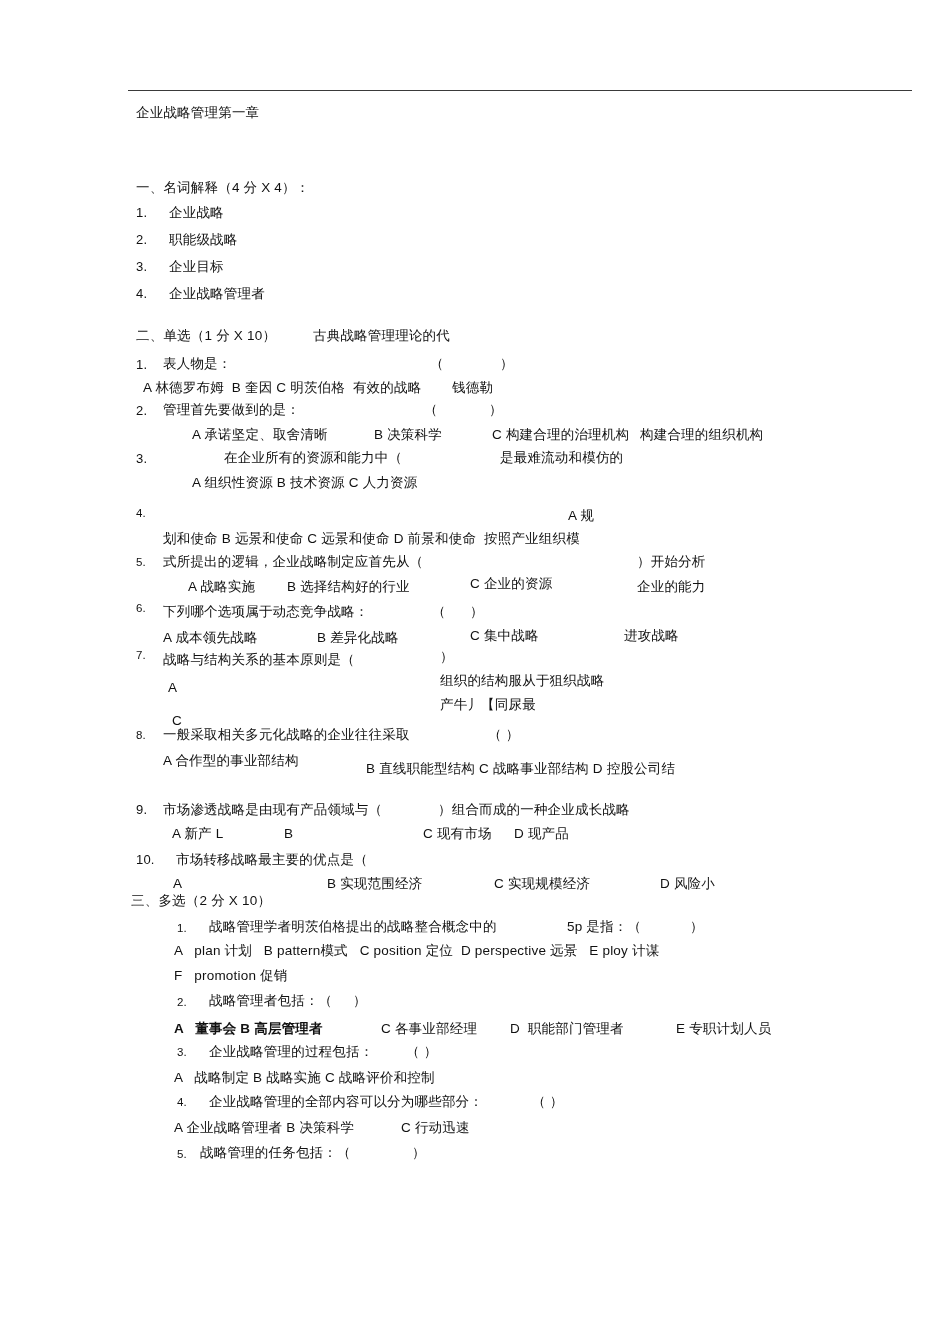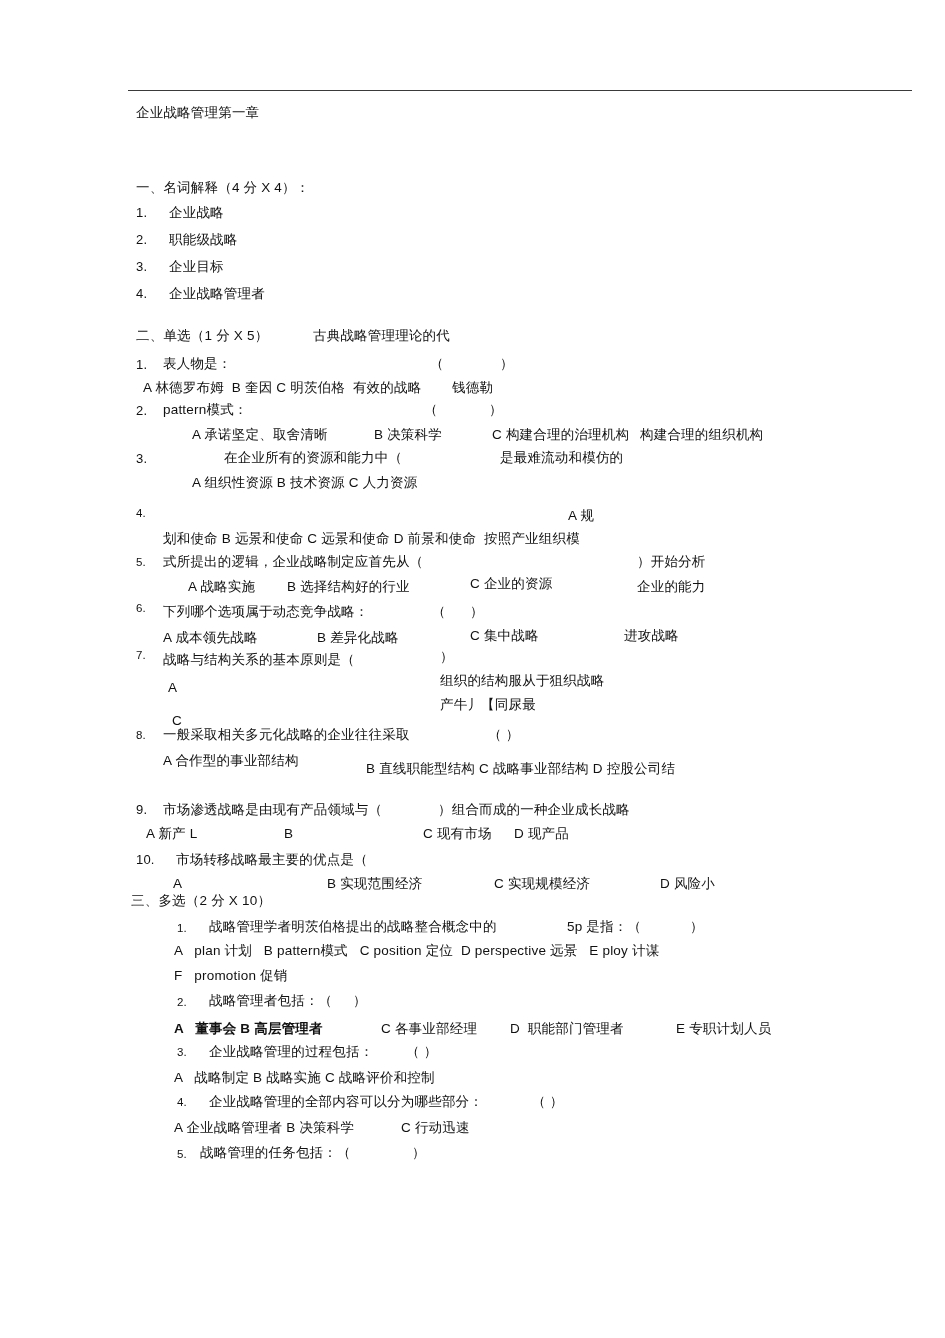--- a/index.html
+++ b/index.html
@@ -56,32 +56,32 @@
 
   <div class="t num" style="left:136px; top:233px;">2.</div>
   <div class="t" style="left:169px; top:232px;">职能级战略</div>
 
   <div class="t num" style="left:136px; top:260px;">3.</div>
   <div class="t" style="left:169px; top:259px;">企业目标</div>
 
   <div class="t num" style="left:136px; top:287px;">4.</div>
   <div class="t" style="left:169px; top:286px;">企业战略管理者</div>
 
-  <div class="t" style="left:136px; top:328px;">二、单选（1 分 X 5）</div>
+  <div class="t" style="left:136px; top:328px;">二、单选（1 分 X 10）</div>
   <div class="t" style="left:313px; top:328px;">古典战略管理理论的代</div>
 
   <div class="t num" style="left:136px; top:358px;">1.</div>
   <div class="t" style="left:163px; top:356px;">表人物是：</div>
   <div class="t" style="left:430px; top:356px;">（</div>
   <div class="t" style="left:500px; top:356px;">）</div>
   <div class="t" style="left:143px; top:380px;">A 林德罗布姆  B 奎因 C 明茨伯格  有效的战略</div>
   <div class="t" style="left:452px; top:380px;">钱德勒</div>
 
   <div class="t num" style="left:136px; top:404px;">2.</div>
-  <div class="t" style="left:163px; top:402px;">pattern模式：</div>
+  <div class="t" style="left:163px; top:402px;">管理首先要做到的是：</div>
   <div class="t" style="left:424px; top:402px;">（</div>
   <div class="t" style="left:489px; top:402px;">）</div>
   <div class="t" style="left:192px; top:427px;">A 承诺坚定、取舍清晰</div>
   <div class="t" style="left:374px; top:427px;">B 决策科学</div>
   <div class="t" style="left:492px; top:427px;">C 构建合理的治理机构</div>
   <div class="t" style="left:640px; top:427px;">构建合理的组织机构</div>
 
   <div class="t num" style="left:136px; top:452px;">3.</div>
   <div class="t" style="left:224px; top:450px;">在企业所有的资源和能力中（</div>
   <div class="t" style="left:500px; top:450px;">是最难流动和模仿的</div>
@@ -118,21 +118,21 @@
 
   <div class="t numsm" style="left:136px; top:729px;">8.</div>
   <div class="t" style="left:163px; top:727px;">一般采取相关多元化战略的企业往往采取</div>
   <div class="t" style="left:488px; top:727px;">（ ）</div>
   <div class="t" style="left:163px; top:753px;">A 合作型的事业部结构</div>
   <div class="t" style="left:366px; top:761px;">B 直线职能型结构 C 战略事业部结构 D 控股公司结</div>
 
   <div class="t num" style="left:136px; top:803px;">9.</div>
   <div class="t" style="left:163px; top:802px;">市场渗透战略是由现有产品领域与（</div>
   <div class="t" style="left:438px; top:802px;">）组合而成的一种企业成长战略</div>
-  <div class="t" style="left:146px; top:826px;">A 新产 L</div>
+  <div class="t" style="left:172px; top:826px;">A 新产 L</div>
   <div class="t" style="left:284px; top:826px;">B</div>
   <div class="t" style="left:423px; top:826px;">C 现有市场</div>
   <div class="t" style="left:514px; top:826px;">D 现产品</div>
 
   <div class="t num" style="left:136px; top:853px;">10.</div>
   <div class="t" style="left:176px; top:852px;">市场转移战略最主要的优点是（</div>
   <div class="t" style="left:173px; top:876px;">A</div>
   <div class="t" style="left:327px; top:876px;">B 实现范围经济</div>
   <div class="t" style="left:494px; top:876px;">C 实现规模经济</div>
   <div class="t" style="left:660px; top:876px;">D 风险小</div>

